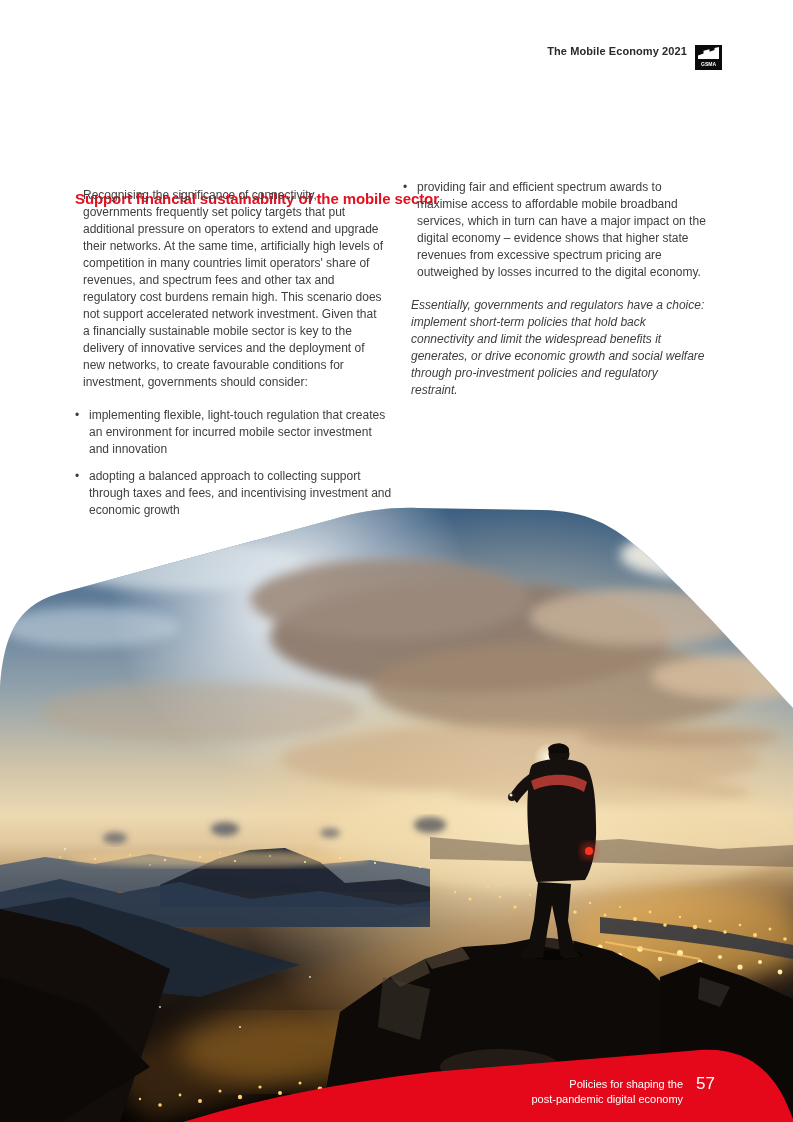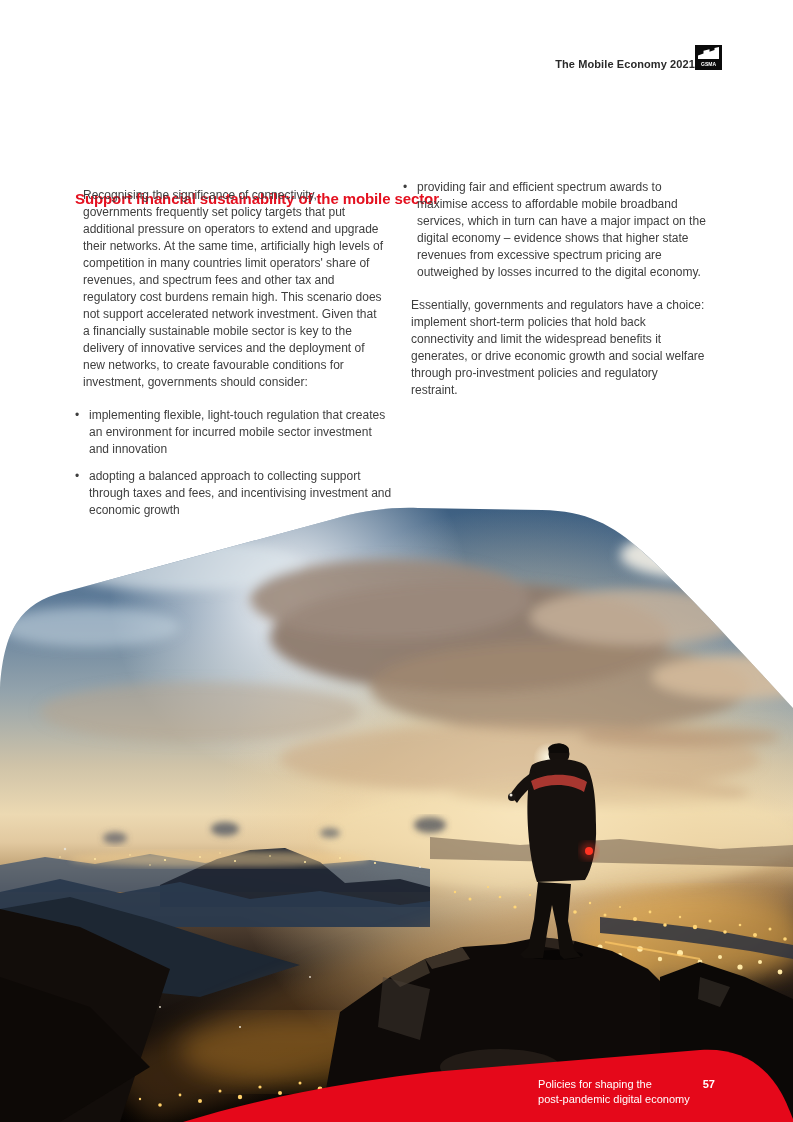--- a/index.html
+++ b/index.html
@@ -6,47 +6,47 @@
   html,body { background:#9a9a9a; }
   .page {
     position:relative; width:793px; height:1122px; margin:0 auto;
     background:#ffffff; overflow:hidden;
     font-family:"Liberation Sans","DejaVu Sans",sans-serif;
     color:#3e3e3e;
   }
   
   .report-header {
     position:absolute; top:45px; right:71px;
-    display:flex; align-items:flex-end; gap:0;
+    display:flex; align-items:flex-start; gap:8px;
   }
   .report-title { font-size:11px; font-weight:bold; color:#2a2a2a; letter-spacing:.1px; }
   .logo-box { width:27px; height:25px; display:block; }
   
   .article-heading {
     position:absolute; left:75px; top:146px;
     font-size:15px; font-weight:bold; color:#e4101f; letter-spacing:-.1px;margin-top:44px;
   }
   .col { position:absolute; top:179px; font-size:12px; line-height:17px; color:#3e3e3e; }
   .col-left  { left:75px;  width:318px; }
   .col-right { left:403px; width:312px; }
   .col p { margin:8px; }
   .bullets { list-style:none; margin-top:16px; }
   .col-right .bullets { margin-top:0; }
   .bullets li { display:flex; gap:7px; margin-bottom:10px; }
   .bullet-dot { flex:0 0 auto; width:7px; font-size:12px; line-height:17px; color:#3e3e3e; }
-  .col-right .closing-para { margin-top:16px; }
+  .col-right .closing-para { margin-top:16px;font-style:italic; }
   
   .hero { position:absolute; left:0; top:507px; width:793px; height:615px; display:block; }
   
   .footer-strip {
     position:absolute; top:1077px; right:78px;
     display:flex; align-items:flex-start; gap:13px; z-index:5;
   }
-  .chapter-lines { text-align:left; font-size:11px; line-height:14.5px; color:#ffffff; }
-  .page-number { font-size:11px; line-height:14.5px; font-weight:bold; color:#ffffff; }
+  .chapter-lines { text-align:right; font-size:11px; line-height:14.5px; color:#ffffff; }
+  .page-number { font-size:17px; line-height:14.5px; font-weight:normal; color:#ffffff; }
 </style>
 </head>
 <body>
 
 <div class="page">
 
   <div class="report-header">
     <span class="report-title">The Mobile Economy 2021</span>
     <svg class="logo-box" viewBox="0 0 27 25" aria-hidden="true">
       <rect x="0" y="0" width="27" height="25" fill="#0b0b0b"></rect>

